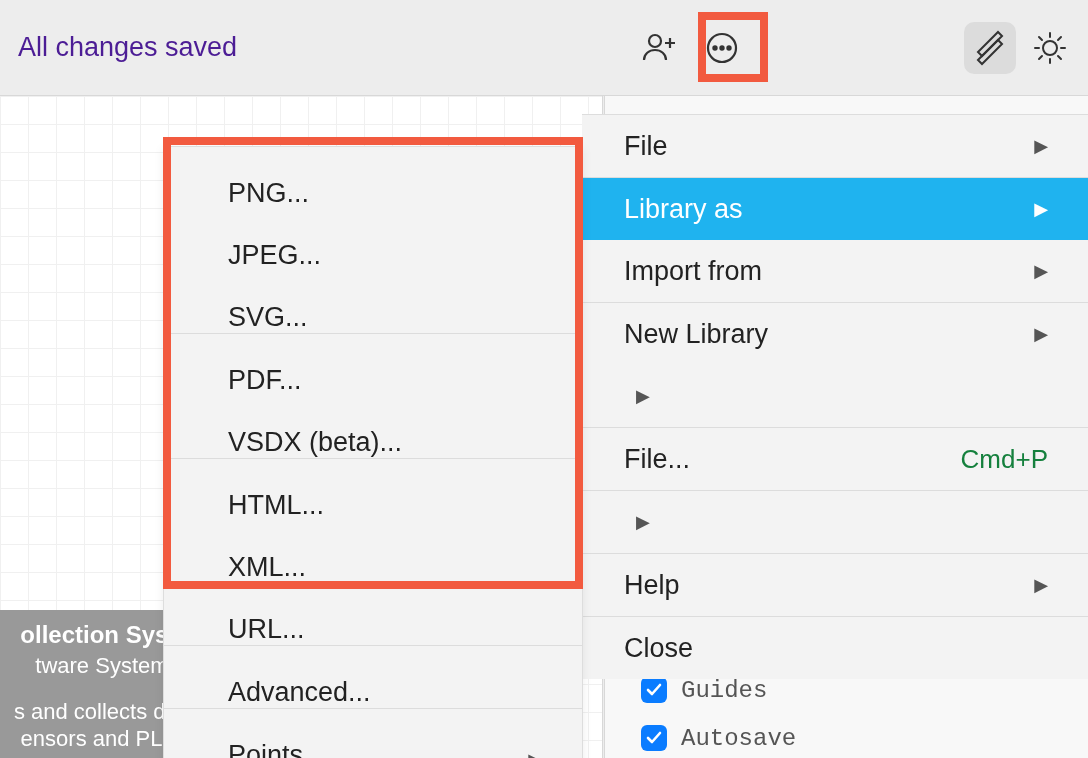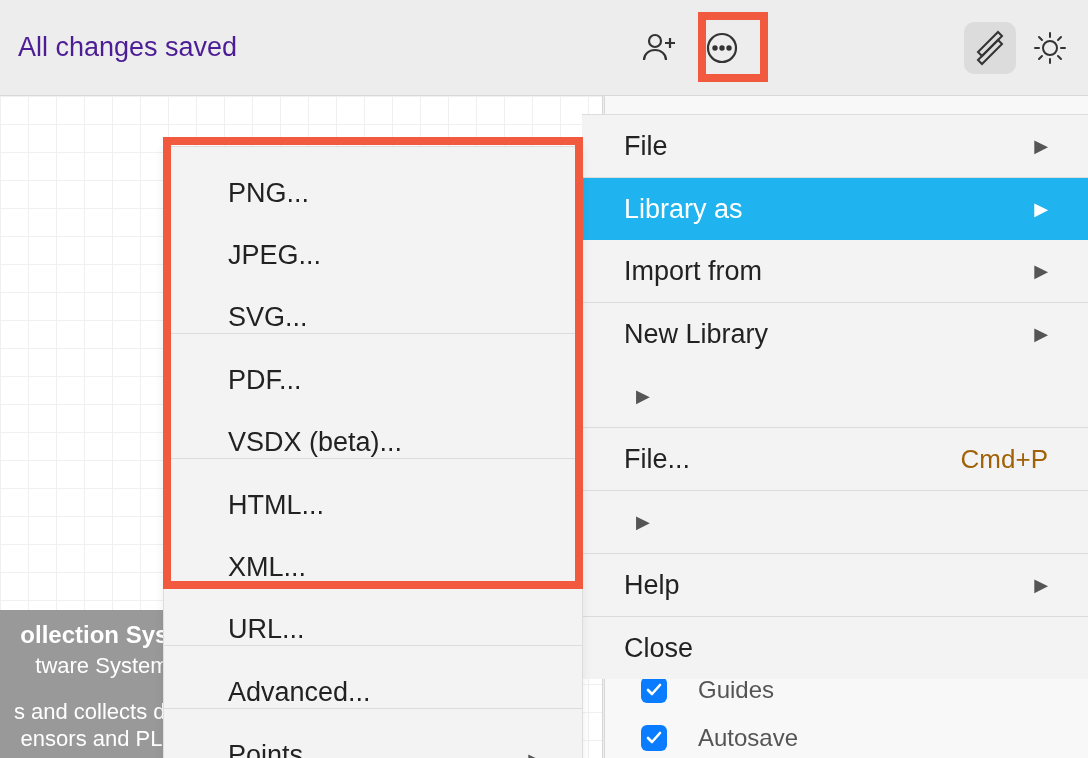--- a/index.html
+++ b/index.html
@@ -110,21 +110,21 @@
     height: 62px;
     display: flex;
     align-items: center;
     padding: 0 40px 0 42px;
     position: relative;
   }
   .menu-main .sep { height: 1px; background: #dcdcdc; margin: 0; }
   .menu-main .mi.selected { background: #1fb3ef; color: #fff; }
   .menu-main .mi.selected .chev { color: #fff; }
   .menu-main .mi .label { flex: 1; }
-  .menu-main .mi .shortcut { color: #a16207; font-size: 26px; }
+  .menu-main .mi .shortcut { color: #15803d; font-size: 26px; }
   .menu-main .mi .chev {
     color: #555;
     font-size: 18px;
     margin-left: 12px;
   }
   .menu-main .mi.selected .chev { color: #fff; }
 
   
   .menu-sub {
     position: absolute;
@@ -173,22 +173,23 @@
   .checks {
     position: absolute;
     left: 36px;
     top: 522px;
     font-size: 24px;
     color: #555;
   }
   .check-row {
     display: flex;
     align-items: center;
-    gap: 31px;
+    gap: 14px;
     height: 48px;
+    font-family: Liberation Mono, monospace;
   }
   .chk {
     width: 26px;
     height: 26px;
     border-radius: 6px;
     background: #0a7cff;
     display: flex;
     align-items: center;
     justify-content: center;
   }

